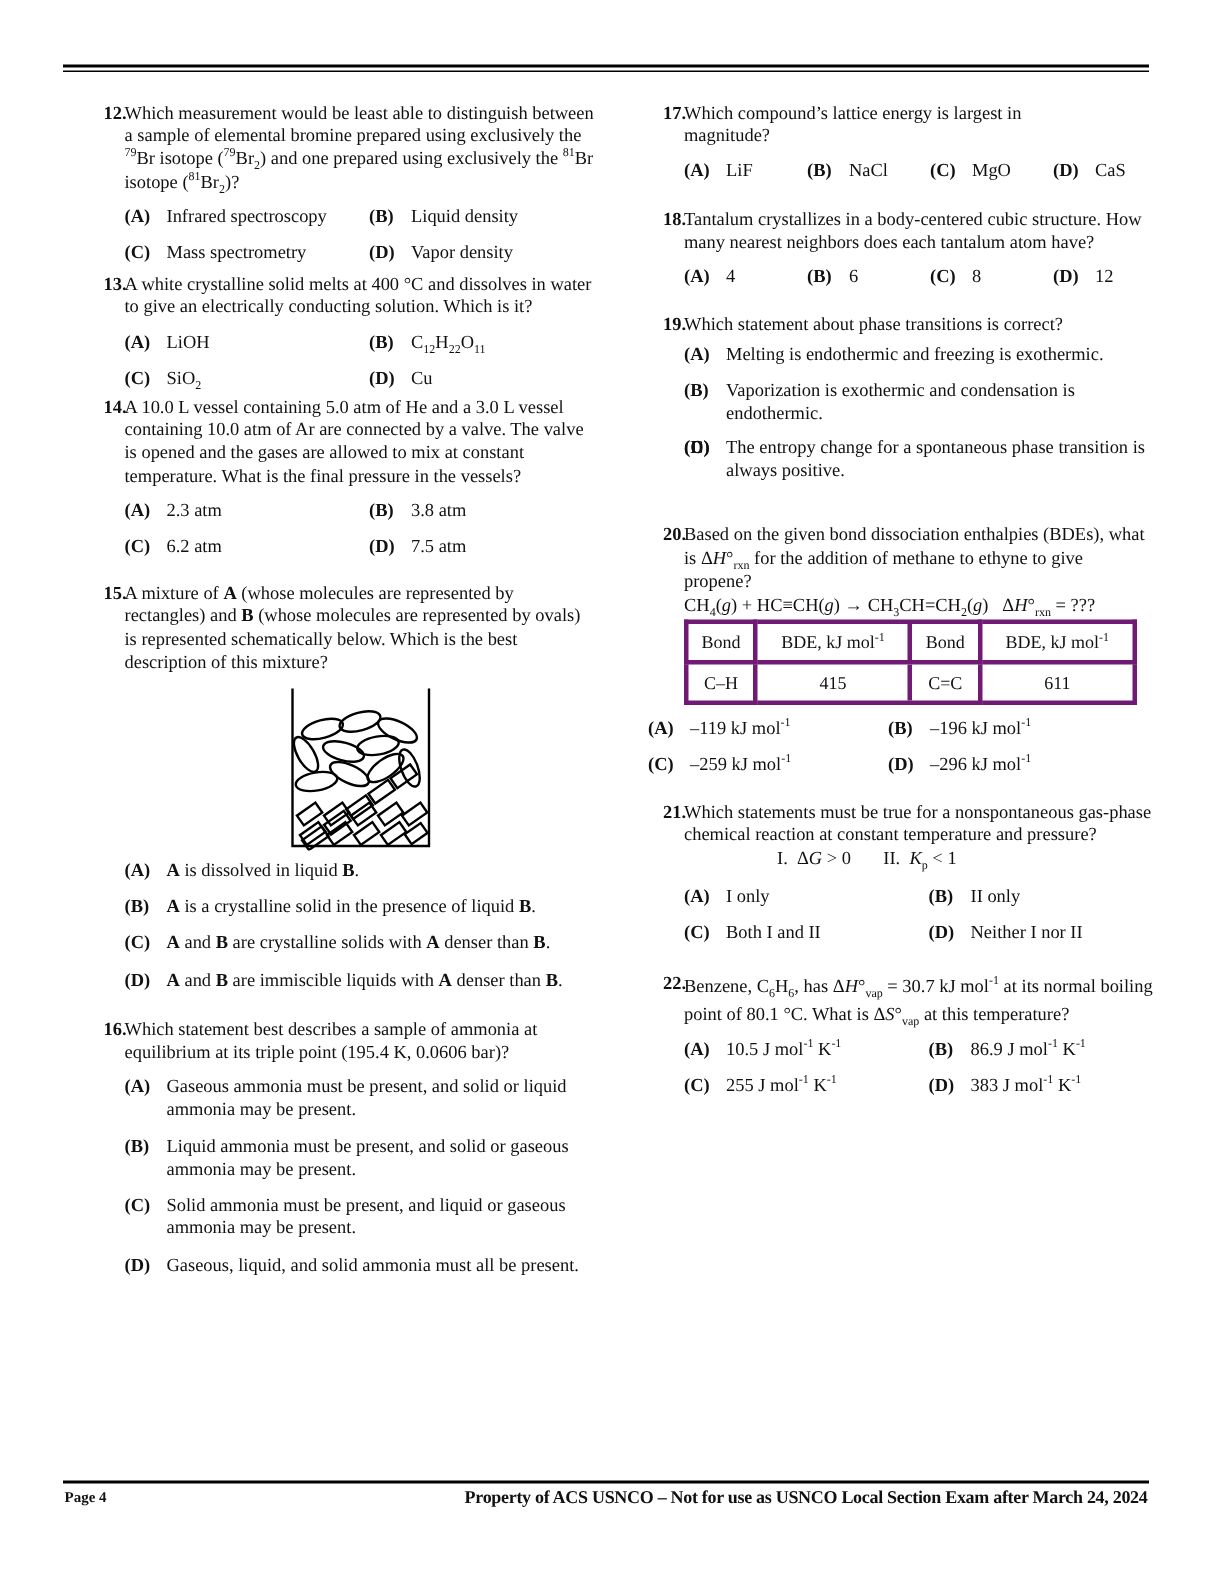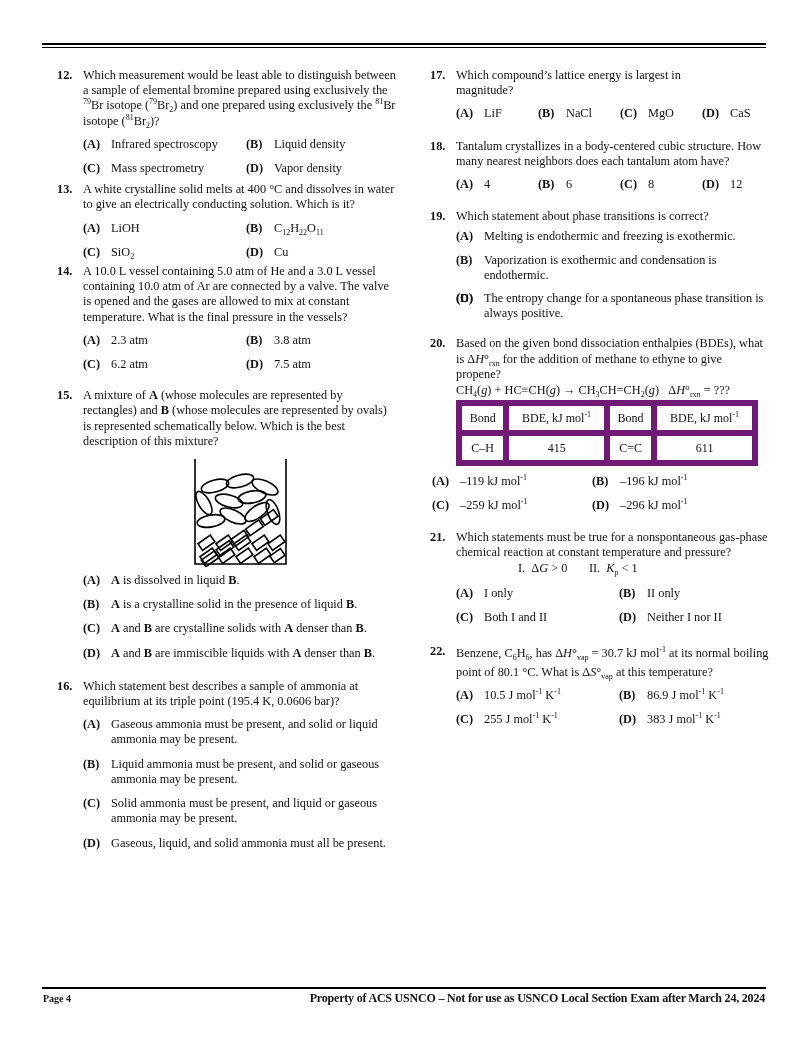--- a/index.html
+++ b/index.html
@@ -7,34 +7,34 @@
     width: 810px; height: 1050px; position: relative; overflow: hidden;
     font-family: "Liberation Serif", "DejaVu Serif", serif;
     color: #111; font-size: 12.3px; line-height: 15.2px;
   }
   .topline { position: absolute; left: 42px; width: 724px; top: 43px; height: 2px; background: #000; }
   .topline2 { position: absolute; left: 42px; width: 724px; top: 47px; height: 1px; background: #000; }
   .col { position: absolute; top: 68px; }
   .col-left { left: 57px; width: 340px; }
   .col-right { left: 430px; width: 340px; }
   .q { position: relative; padding-left: 26px; margin-bottom: 0; }
-  .qnum { position: absolute; left: 0; top: 0; font-weight: bold; }
+  .qnum { position: absolute; left: 12px; top: 0; font-weight: bold; }
   .stem { display: block; }
   .opts { position: relative; margin-top: 8px; }
   .opt { position: relative; padding-left: 28px; margin-bottom: 9px; }
   .olbl { position: absolute; left: 0; top: 0; font-weight: bold; }
   .grid2 { display: grid; grid-template-columns: 163px 1fr; row-gap: 9px; margin-top: 8px; }
   .grid2 .opt { margin-bottom: 0; }
   .grid4 { display: grid; grid-template-columns: 82px 82px 82px 1fr; margin-top: 8px; }
   .grid4 .opt { margin-bottom: 0; }
   b.em { font-weight: bold; }
   sup, sub { font-size: 8px; line-height: 0; }
   .eq { display: block; margin-top: 1px; white-space: nowrap; }
   table.bde { border-collapse: collapse; margin-top: 2px; margin-left: 0px; width: 302px; font-size: 12px; }
-  table.bde td { border: 6px solid #701a75; text-align: center; height: 24px; padding: 0 3px; }
+  table.bde td { border: 3px solid #701a75; text-align: center; height: 24px; padding: 0 3px; }
   table.bde td.thick { border-right: 2px solid #000; }
   .roman { display: block; padding-left: 62px; margin-top: 1px; }
   .footer-line { position: absolute; left: 42px; width: 724px; top: 987px; height: 2px; background: #000; }
   .footer-left { position: absolute; left: 43px; top: 991px; font-weight: bold; font-size: 10px; font-family: "Liberation Serif", serif; }
   .footer-right { position: absolute; right: 45px; top: 991px; font-weight: bold; font-size: 12px; font-family: "Liberation Serif", serif; letter-spacing: -0.2px; }
   .figure { margin: 8px 0 0 108px; width: 100px; height: 110px; }
 </style>
 </head>
 <body>
 
@@ -163,21 +163,21 @@
     <span class="qnum">19.</span>
     <span class="stem">Which statement about phase transitions is correct?</span>
     <div class="opts" style="margin-top:5px;">
       <div class="opt" style="margin-bottom:8px;"><span class="olbl">(A)</span><span>Melting is endothermic and freezing is exothermic.</span></div>
       <div class="opt" style="margin-bottom:8px;"><span class="olbl">(B)</span><span>Vaporization is exothermic and condensation is endothermic.</span></div>
       <div class="opt" style="margin-bottom:8px;"><span class="olbl">(C)</span></div>
       <div class="opt" style="margin-bottom:0;"><span class="olbl">(D)</span><span>The entropy change for a spontaneous phase transition is always positive.</span></div>
     </div>
   </div>
 
-  <div class="q" style="margin-top:15px;">
+  <div class="q" style="margin-top:28px;">
     <span class="qnum">20.</span>
     <span class="stem"><span>Based on the given bond dissociation enthalpies (BDEs), what is Δ</span><i>H</i><span>°</span><sub>rxn</sub><span> for the addition of methane to ethyne to give propene?</span></span>
     <span class="eq">CH<sub>4</sub>(<i>g</i>) + HC≡CH(<i>g</i>) → CH<sub>3</sub>CH=CH<sub>2</sub>(<i>g</i>)&nbsp;&nbsp;&nbsp;Δ<i>H</i><span>°</span><sub>rxn</sub> = ???</span>
     <table class="bde">
       <tbody>
           <tr>
         <td>Bond</td>
         <td class="thick">BDE, kJ mol<sup>-1</sup></td>
         <td>Bond</td>
         <td>BDE, kJ mol<sup>-1</sup></td>

